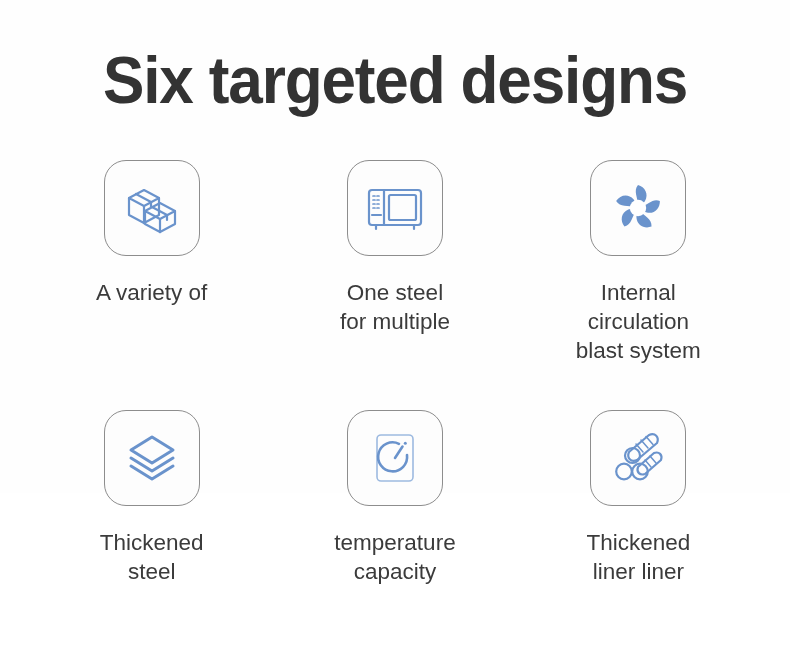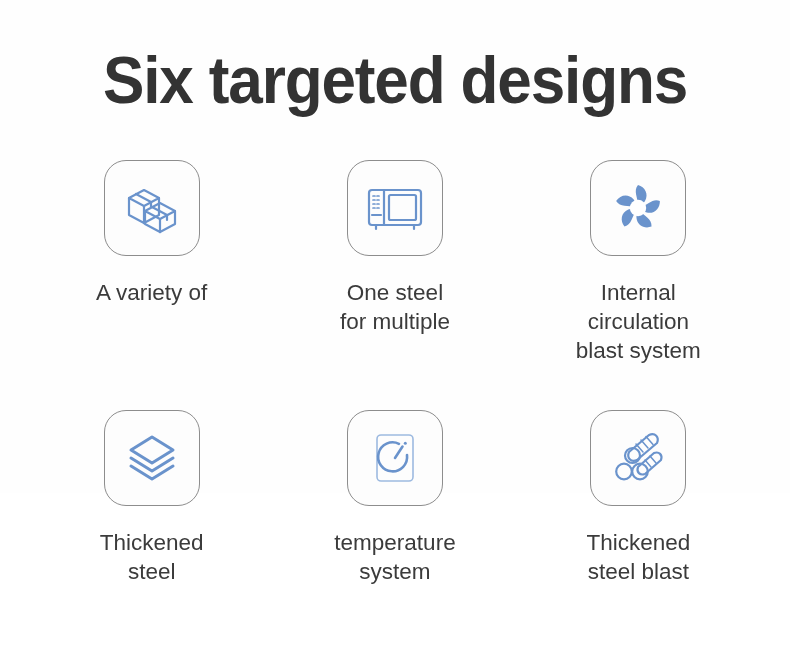--- a/index.html
+++ b/index.html
@@ -201,21 +201,21 @@
           <svg width="62" height="62" viewBox="0 0 62 62" fill="none" stroke="#6a93cc" stroke-width="2.2" stroke-linejoin="round" stroke-linecap="round">
             <rect x="13" y="8" width="36" height="46" rx="4" stroke-width="1.6" stroke="#9dbae0"></rect>
             <path d="M35 16.8 A14.5 14.5 0 1 0 43 28" stroke-width="2.6"></path>
             <line x1="31" y1="31" x2="38.5" y2="19.5" stroke-width="2.6"></line>
             <circle cx="41.3" cy="16.2" r="1.5" fill="#6a93cc" stroke="none"></circle>
           </svg>
         </span>
       </div>
       <div class="caption">
         <span class="ln">temperature</span>
-        <span class="ln">system</span>
+        <span class="ln">capacity</span>
       </div>
     </div>
 
     <div class="feature">
       <div class="icon-box">
         <span>
           <svg width="62" height="62" viewBox="0 0 62 62" fill="none" stroke="#6a93cc" stroke-width="2.2" stroke-linejoin="round" stroke-linecap="round">
 
             <path d="M22 25 L42 8 A6.5 9 45 0 1 50 16 L30 33 A6.5 9 45 0 1 22 25 Z"></path>
             <g stroke-width="1.5">
@@ -231,18 +231,18 @@
             </g>
 
             <circle cx="25.5" cy="28.5" r="7.5"></circle>
             <circle cx="17" cy="44.5" r="7.8"></circle>
             <circle cx="33" cy="44.5" r="7.8"></circle>
           </svg>
         </span>
       </div>
       <div class="caption">
         <span class="ln">Thickened</span>
-        <span class="ln">steel blast</span>
+        <span class="ln">liner liner</span>
       </div>
     </div>
 
   </div>
 </div>
 
 </body></html>

